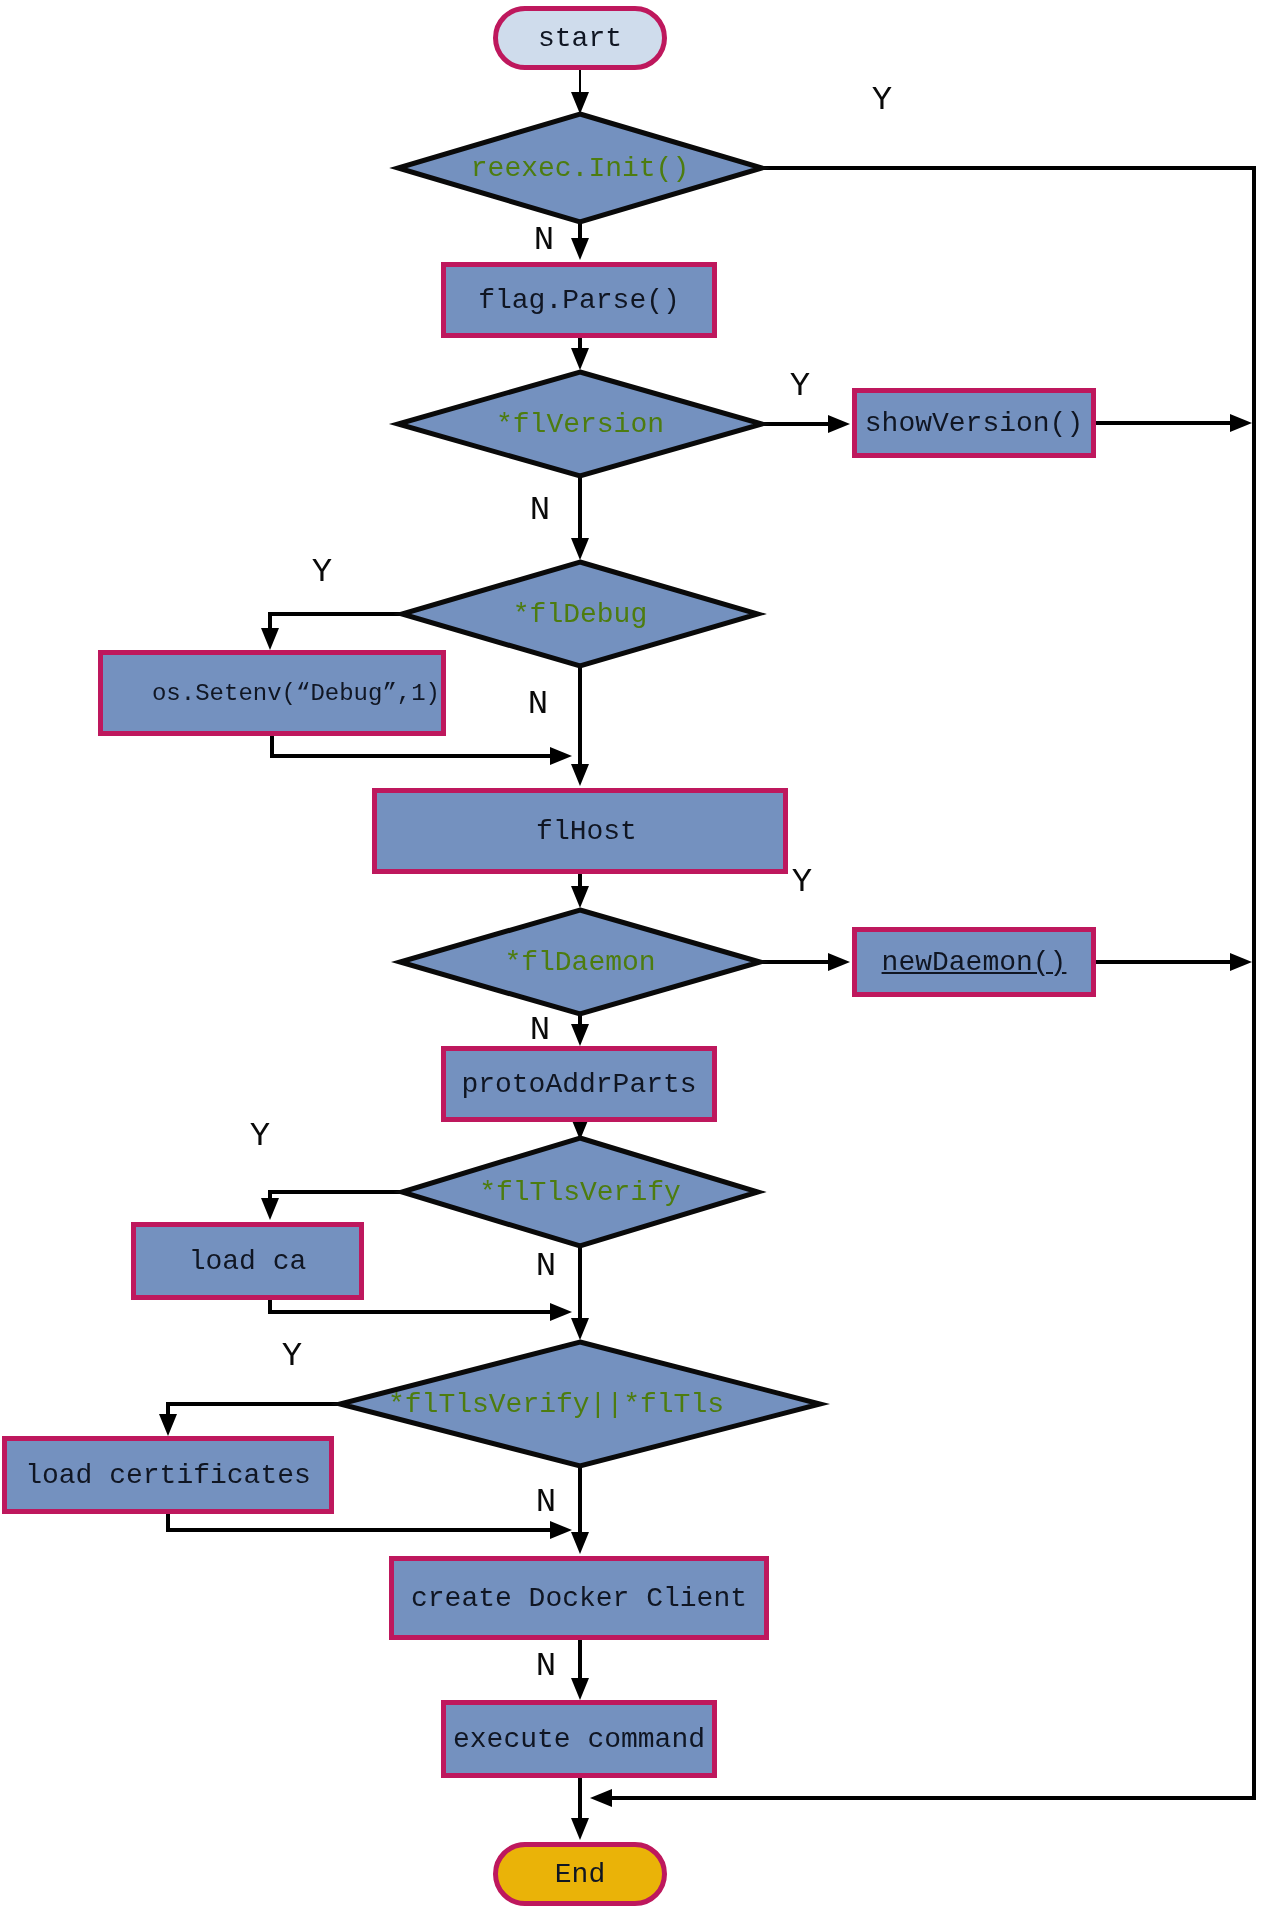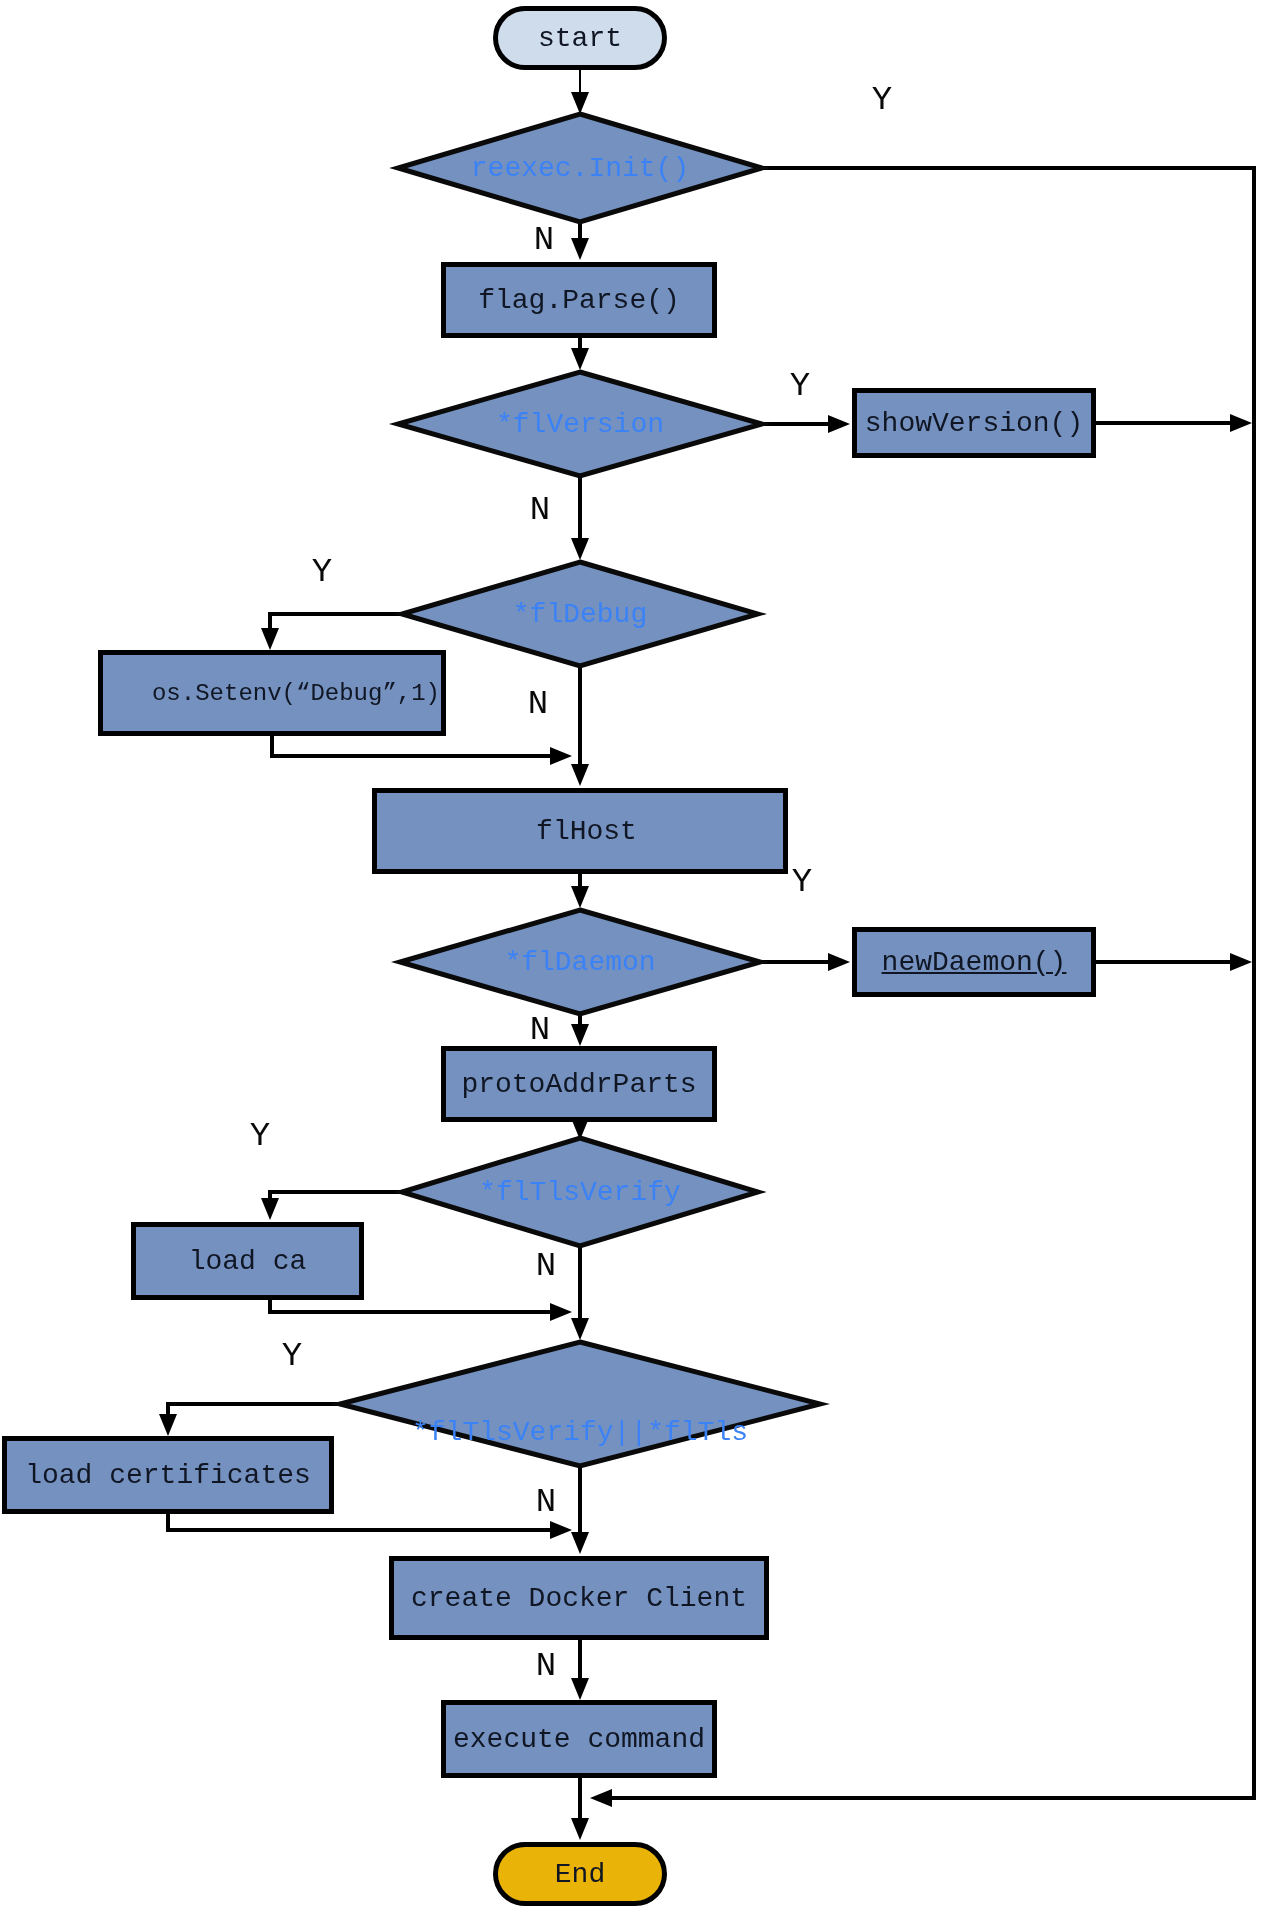--- a/index.html
+++ b/index.html
@@ -9,33 +9,33 @@
     background:#ffffff;
     font-family:"Liberation Mono","DejaVu Sans Mono",monospace;
     overflow:hidden;
   }
   #wires{position:absolute;left:0;top:0;z-index:1;}
   .node{
     position:absolute;
     box-sizing:border-box;
     display:flex;align-items:center;justify-content:center;
     background:#7491bf;
-    border:5px solid #000000;
+    border:5px solid #be185d;
     color:#101623;
     font-size:28px;
     white-space:nowrap;
     z-index:2;
   }
   .terminator{border-radius:34px;}
   .term-start{background:#cfdcec;}
   .term-end{background:#eab308;}
   .dlabel{
     position:absolute;
     transform:translate(-50%,-50%);
-    color:#3b82f6;font-size:28px;white-space:nowrap;z-index:2;
+    color:#4d7c0f;font-size:28px;white-space:nowrap;z-index:2;
   }
   .elabel{
     position:absolute;
     transform:translate(-50%,-50%);
     color:#0a0a0a;font-size:34px;white-space:nowrap;z-index:2;
   }
   .small{font-size:24px;padding-left:48px;}
 </style>
 </head>
 <body>
@@ -148,21 +148,21 @@
 
   <div class="node" style="left:441px;top:1700px;width:276px;height:78px;">execute command</div>
 
   <div class="node terminator term-end" style="left:493px;top:1842px;width:174px;height:64px;">End</div>
 
   <div class="dlabel" style="left:580px;top:168px;">reexec.Init()</div>
   <div class="dlabel" style="left:580px;top:424px;">*flVersion</div>
   <div class="dlabel" style="left:580px;top:614px;">*flDebug</div>
   <div class="dlabel" style="left:580px;top:962px;">*flDaemon</div>
   <div class="dlabel" style="left:580px;top:1192px;">*flTlsVerify</div>
-  <div class="dlabel" style="left:580px;top:1404px;margin-top:28px;">*flTlsVerify||*flTls</div>
+  <div class="dlabel" style="left:556px;top:1404px;">*flTlsVerify||*flTls</div>
 
   <div class="elabel" style="left:882px;top:100px;">Y</div>
   <div class="elabel" style="left:544px;top:240px;">N</div>
   <div class="elabel" style="left:800px;top:386px;">Y</div>
   <div class="elabel" style="left:540px;top:510px;">N</div>
   <div class="elabel" style="left:322px;top:572px;">Y</div>
   <div class="elabel" style="left:538px;top:704px;">N</div>
   <div class="elabel" style="left:802px;top:882px;">Y</div>
   <div class="elabel" style="left:540px;top:1030px;">N</div>
   <div class="elabel" style="left:260px;top:1136px;">Y</div>

